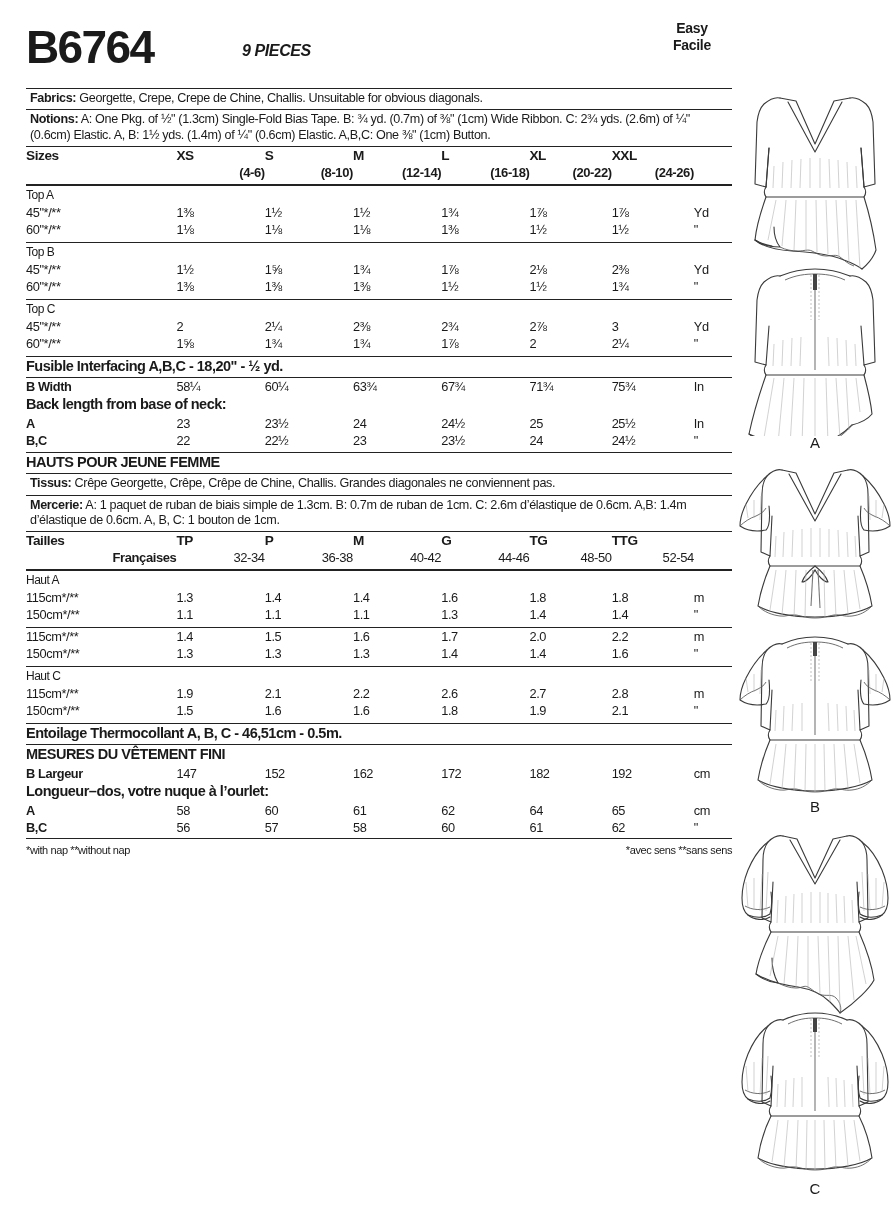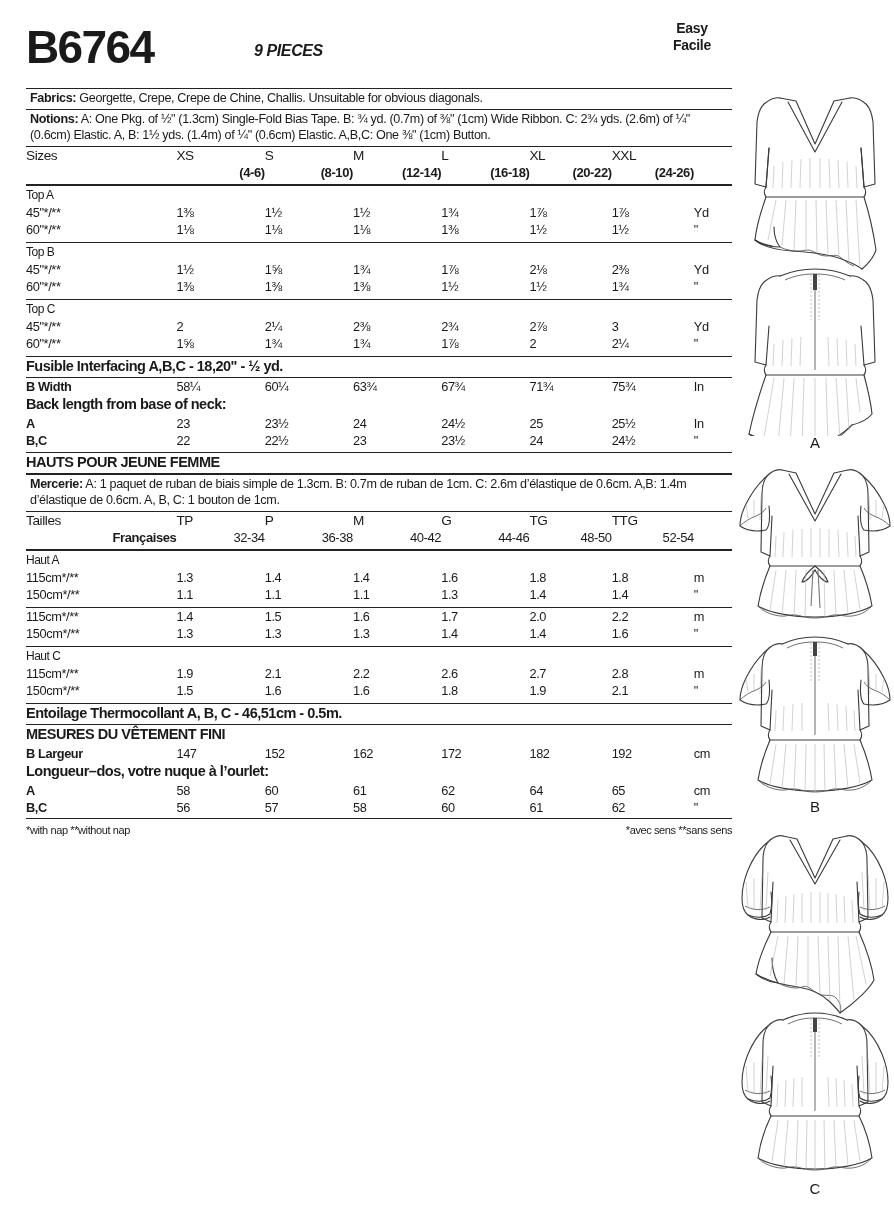--- a/index.html
+++ b/index.html
@@ -19,21 +19,21 @@
   }
 
   
   .hdr{position:relative;height:66px;}
   .patno{
     position:absolute;left:0;top:0;
     font-size:46px;font-weight:700;letter-spacing:-1.6px;
     line-height:50px;font-stretch:condensed;
   }
   .pieces{
-    position:absolute;left:228px;top:20px;
+    position:absolute;left:216px;top:20px;
     font-size:16px;font-weight:700;font-style:italic;
     letter-spacing:-.4px;
   }
   .ease{
     position:absolute;right:-5px;top:-2px;width:90px;
     text-align:center;font-size:14px;font-weight:700;line-height:17px;
     letter-spacing:-.3px;
   }
 
   
@@ -55,21 +55,21 @@
     font-size:12.8px;letter-spacing:-.4px;
   }
   table.t col.c0{width:150px;}
   table.t col.cN{width:88px;}
   table.t col.cL{width:82px;}
   table.t col.cU{width:38px;}
   table.t td{padding:0;vertical-align:top;line-height:17px;}
   td.lbl{font-weight:700;}
   td.lbl.norm{font-weight:400;}
   td.unit{font-weight:400;}
-  .sizehdr td{font-weight:400;font-size:13.6px;line-height:17px;}
+  .sizehdr td{font-weight:700;font-size:13.6px;line-height:17px;}
   .sizehdr2 td{font-weight:700;font-size:13px;line-height:17px;text-align:right;}
   .grp{font-weight:400;font-size:12px;line-height:18px;letter-spacing:-.5px;}
 
   .noteline{
     display:flex;justify-content:space-between;
     font-size:11px;letter-spacing:-.4px;padding-top:5px;
   }
   .noteline span{white-space:nowrap;}
 
   
@@ -329,20 +329,24 @@
         <td>24½</td>
         <td class="unit">"</td>
       </tr>
     </tbody>
       </table>
 
     <div class="rule" style="margin-top:3px;"></div>
     <div class="secttitle">HAUTS POUR JEUNE FEMME</div>
 
     <div class="rule"></div>
+    <div class="para">
+      <b>Tissus:</b>
+      <span>Crêpe Georgette, Crêpe, Crêpe de Chine, Challis. Grandes diagonales ne conviennent pas.</span>
+    </div>
 
     <div class="rule"></div>
     <div class="para">
       <b>Mercerie:</b>
       <span>A: 1 paquet de ruban de biais simple de 1.3cm. B: 0.7m de ruban de 1cm. C: 2.6m d’élastique de 0.6cm. A,B: 1.4m d’élastique de 0.6cm. A, B, C: 1 bouton de 1cm.</span>
     </div>
 
     <div class="rule"></div>
     <table class="t">
       <colgroup>

